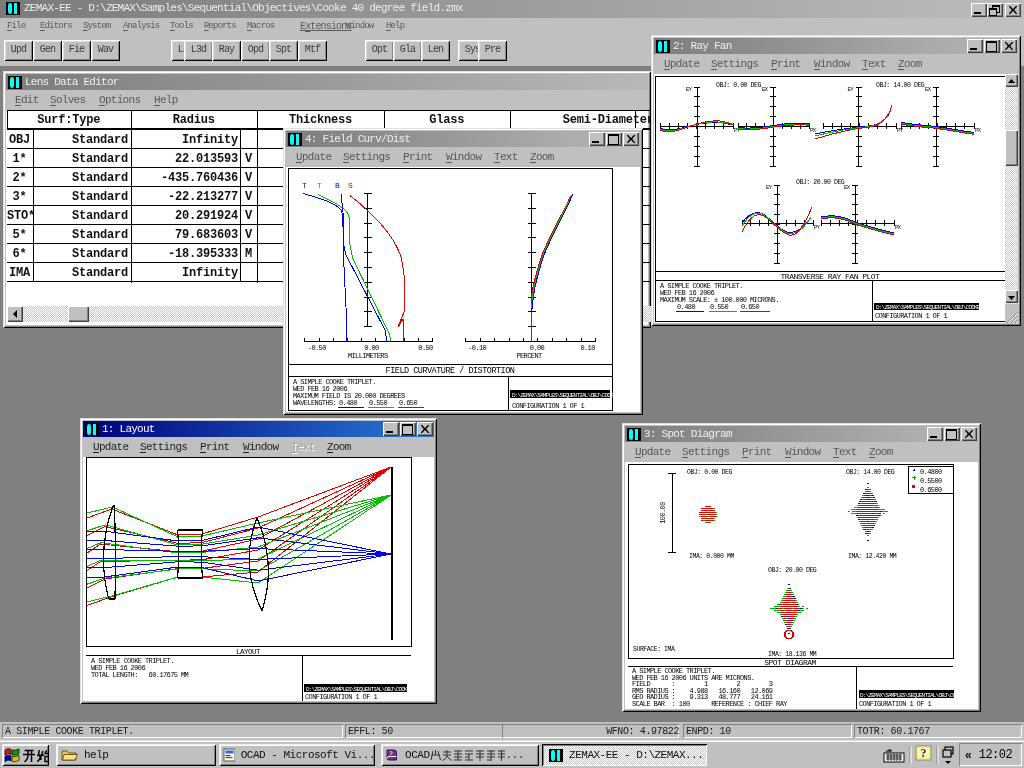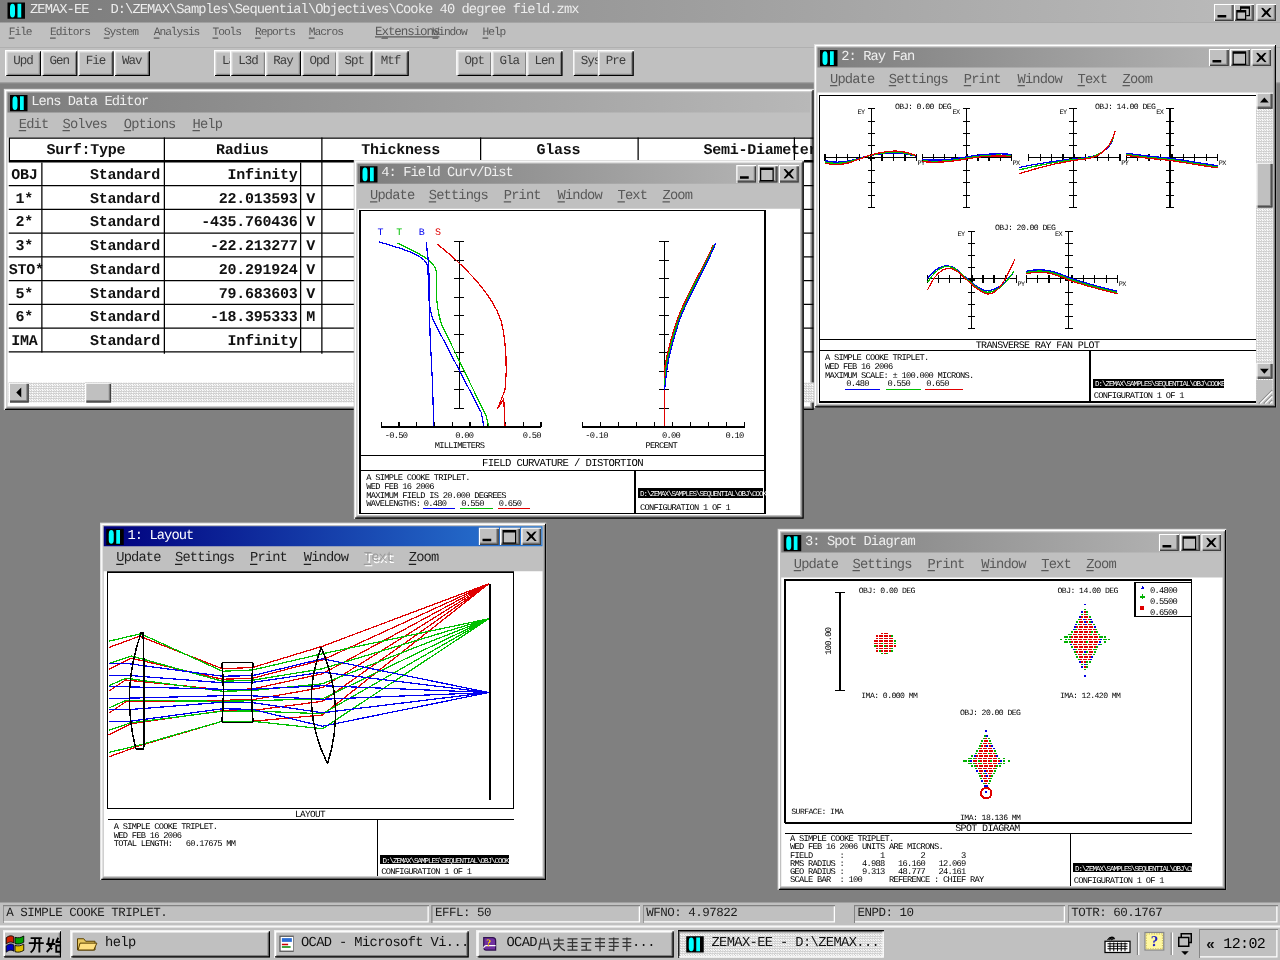--- a/index.html
+++ b/index.html
@@ -69,21 +69,21 @@
   <div class="tbb" style="left:365px;">Opt</div>
     <div class="tbb" style="left:393px;">Gla</div>
     <div class="tbb" style="left:421px;">Len</div>
     <div class="tbb" style="left:458px;">Sys</div>
     <div class="tbb" style="left:478px;">Pre</div>
 </div>
 <div class="abs" id="mdi" style="left:0;top:67px;width:1024px;height:655px;background:#808080;"></div>
 <div class="abs" id="statusbar" style="left:0;top:722px;width:1024px;height:18px;background:#c0c0c0;">
   <div class="sp" style="left:2px;width:341px;">A SIMPLE COOKE TRIPLET.</div>
   <div class="sp" style="left:345px;width:167px;">EFFL: 50</div>
-  <div class="sp" style="left:514px;width:154px;">WFNO: 4.97822</div>
+  <div class="sp" style="left:502px;width:177px;text-align:right;">WFNO: 4.97822</div>
   <div class="sp" style="left:683px;width:169px;">ENPD: 10</div>
   <div class="sp" style="left:854px;width:168px;">TOTR: 60.1767</div>
 </div>
 <div class="abs" id="taskbar" style="left:0;top:740px;width:1024px;height:28px;background:#c0c0c0;box-shadow:inset 0 1px 0 #dfdfdf,inset 0 2px 0 #fff;">
   <div class="task" style="left:2px;width:47px;">
     <svg width="45" height="20" viewBox="0 0 45 20" style="margin-left:2px;">
       <g stroke="#000" stroke-width="0.7">
         <path d="M1 5.2 C3.5 3.2 5.5 3.4 7 4.4 L7 9.4 C5.5 8.4 3.5 8.2 1 10.2 Z" fill="#d02000"></path>
         <path d="M8 4.9 C10.5 5.5 12.5 5.3 15 3.8 L15 8.8 C12.5 10.3 10.5 10.5 8 9.9 Z" fill="#00a000"></path>
         <path d="M1 11.7 C3.5 9.7 5.5 9.9 7 10.9 L7 15.9 C5.5 14.9 3.5 14.7 1 16.7 Z" fill="#0000c0"></path>

